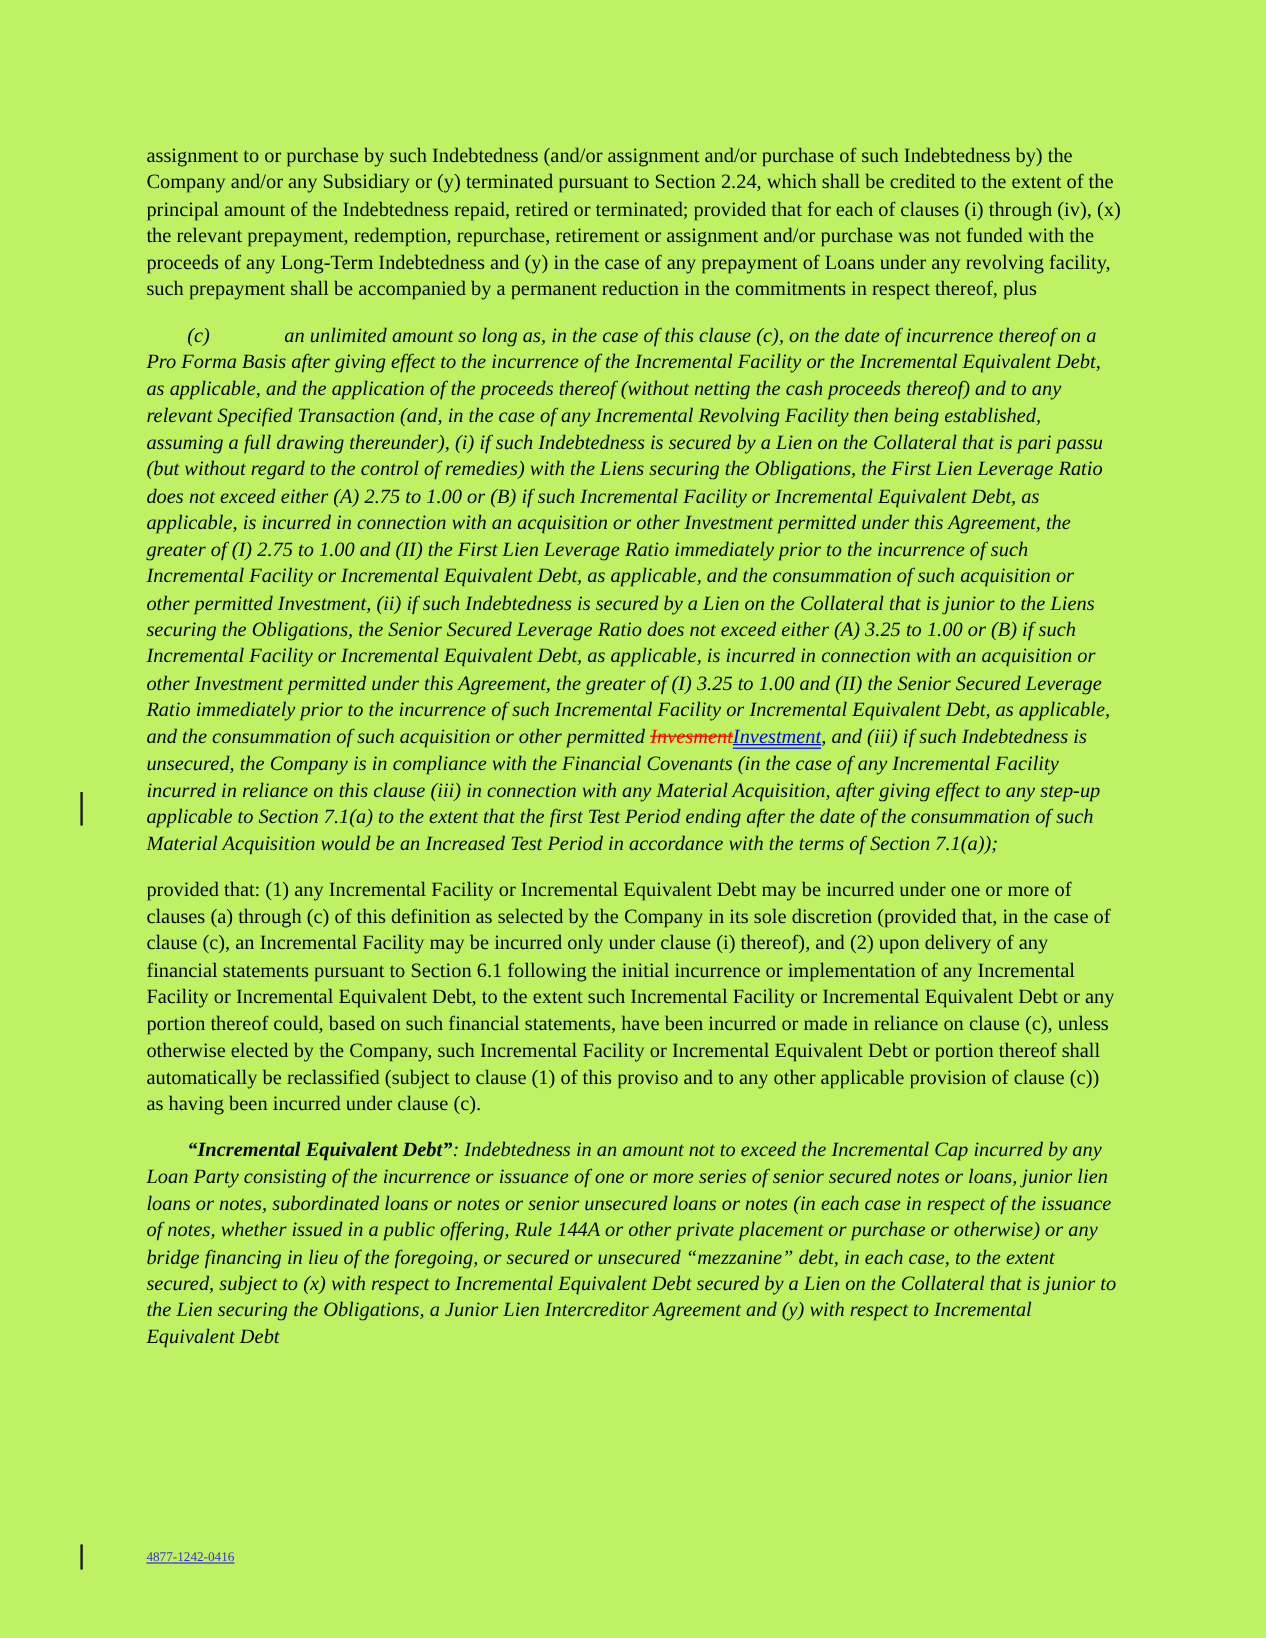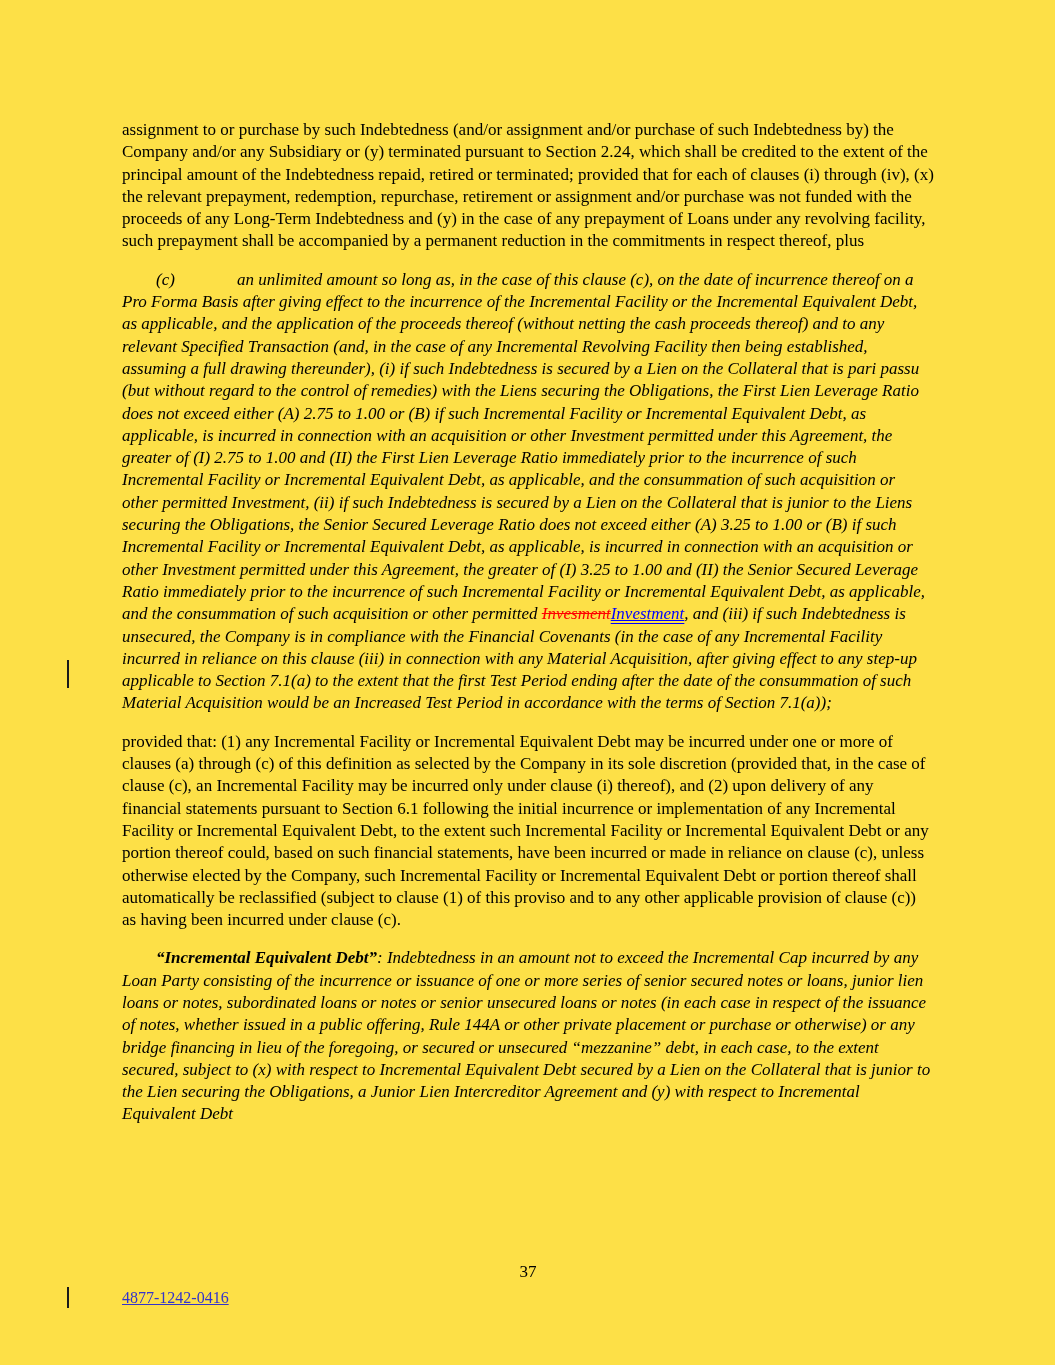--- a/index.html
+++ b/index.html
@@ -4,21 +4,21 @@
 <style>
   html, body {
     margin: 0;
     padding: 0;
     background: #ffffff;
   }
   .page {
     position: relative;
     width: 1055px;
     height: 1365px;
-    background: #fde047;
+    background: #bef264;
     font-family: "Liberation Serif", serif;
     color: #000000;
     overflow: hidden;
   }
   .textblock {
     position: absolute;
     left: 122px;
     top: 119px;
     width: 812px;
     font-size: 17px;
@@ -70,21 +70,21 @@
     top: 1261px;
     width: 812px;
     text-align: center;
     font-size: 17px;
     line-height: 22px;
   }
   .doc-id {
     position: absolute;
     left: 122px;
     top: 1291px;
-    font-size: 16px;
+    font-size: 11px;
     line-height: 14px;
     color: #3333cc;
     text-decoration: underline;
   }
 </style>
 </head>
 <body>
 
 <div class="page">
 
@@ -96,17 +96,16 @@
     <p>assignment to or purchase by such Indebtedness (and/or assignment and/or purchase of such Indebtedness by) the Company and/or any Subsidiary or (y) terminated pursuant to Section 2.24, which shall be credited to the extent of the principal amount of the Indebtedness repaid, retired or terminated; provided that for each of clauses (i) through (iv), (x) the relevant prepayment, redemption, repurchase, retirement or assignment and/or purchase was not funded with the proceeds of any Long-Term Indebtedness and (y) in the case of any prepayment of Loans under any revolving facility, such prepayment shall be accompanied by a permanent reduction in the commitments in respect thereof, plus</p>
 
     <p class="indent"><span>(c)</span><span class="tab"></span><span>an unlimited amount so long as, in the case of this clause (c), on the date of incurrence thereof on a Pro Forma Basis after giving effect to the incurrence of the Incremental Facility or the Incremental Equivalent Debt, as applicable, and the application of the proceeds thereof (without netting the cash proceeds thereof) and to any relevant Specified Transaction (and, in the case of any Incremental Revolving Facility then being established, assuming a full drawing thereunder), (i) if such Indebtedness is secured by a Lien on the Collateral that is pari passu (but without regard to the control of remedies) with the Liens securing the Obligations, the First Lien Leverage Ratio does not exceed either (A) 2.75 to 1.00 or (B) if such Incremental Facility or Incremental Equivalent Debt, as applicable, is incurred in connection with an acquisition or other Investment permitted under this Agreement, the greater of (I) 2.75 to 1.00 and (II) the First Lien Leverage Ratio immediately prior to the incurrence of such Incremental Facility or Incremental Equivalent Debt, as applicable, and the consummation of such acquisition or other permitted Investment, (ii) if such Indebtedness is secured by a Lien on the Collateral that is junior to the Liens securing the Obligations, the Senior Secured Leverage Ratio does not exceed either (A) 3.25 to 1.00 or (B) if such Incremental Facility or Incremental Equivalent Debt, as applicable, is incurred in connection with an acquisition or other Investment permitted under this Agreement, the greater of (I) 3.25 to 1.00 and (II) the Senior Secured Leverage Ratio immediately prior to the incurrence of such Incremental Facility or Incremental Equivalent Debt, as applicable, and the consummation of such acquisition or other permitted </span><span class="deleted">Invesment</span><span class="inserted">Investment</span><span>, and (iii) if such Indebtedness is unsecured, the Company is in compliance with the Financial Covenants (in the case of any Incremental Facility incurred in reliance on this clause (iii) in connection with any Material Acquisition, after giving effect to any step-up applicable to Section 7.1(a) to the extent that the first Test Period ending after the date of the consummation of such Material Acquisition would be an Increased Test Period in accordance with the terms of Section 7.1(a));</span></p>
 
     <p>provided that: (1) any Incremental Facility or Incremental Equivalent Debt may be incurred under one or more of clauses (a) through (c) of this definition as selected by the Company in its sole discretion (provided that, in the case of clause (c), an Incremental Facility may be incurred only under clause (i) thereof), and (2) upon delivery of any financial statements pursuant to Section 6.1 following the initial incurrence or implementation of any Incremental Facility or Incremental Equivalent Debt, to the extent such Incremental Facility or Incremental Equivalent Debt or any portion thereof could, based on such financial statements, have been incurred or made in reliance on clause (c), unless otherwise elected by the Company, such Incremental Facility or Incremental Equivalent Debt or portion thereof shall automatically be reclassified (subject to clause (1) of this proviso and to any other applicable provision of clause (c)) as having been incurred under clause (c).</p>
 
     <p class="indent"><span class="term">“Incremental Equivalent Debt”</span><span>: Indebtedness in an amount not to exceed the Incremental Cap incurred by any Loan Party consisting of the incurrence or issuance of one or more series of senior secured notes or loans, junior lien loans or notes, subordinated loans or notes or senior unsecured loans or notes (in each case in respect of the issuance of notes, whether issued in a public offering, Rule 144A or other private placement or purchase or otherwise) or any bridge financing in lieu of the foregoing, or secured or unsecured “mezzanine” debt, in each case, to the extent secured, subject to (x) with respect to Incremental Equivalent Debt secured by a Lien on the Collateral that is junior to the Lien securing the Obligations, a Junior Lien Intercreditor Agreement and (y) with respect to Incremental Equivalent Debt</span></p>
 
   </div>
 
-  <div class="page-number">37</div>
 
   <span class="doc-id">4877-1242-0416</span>
 
 </div>
 
 </body></html>

